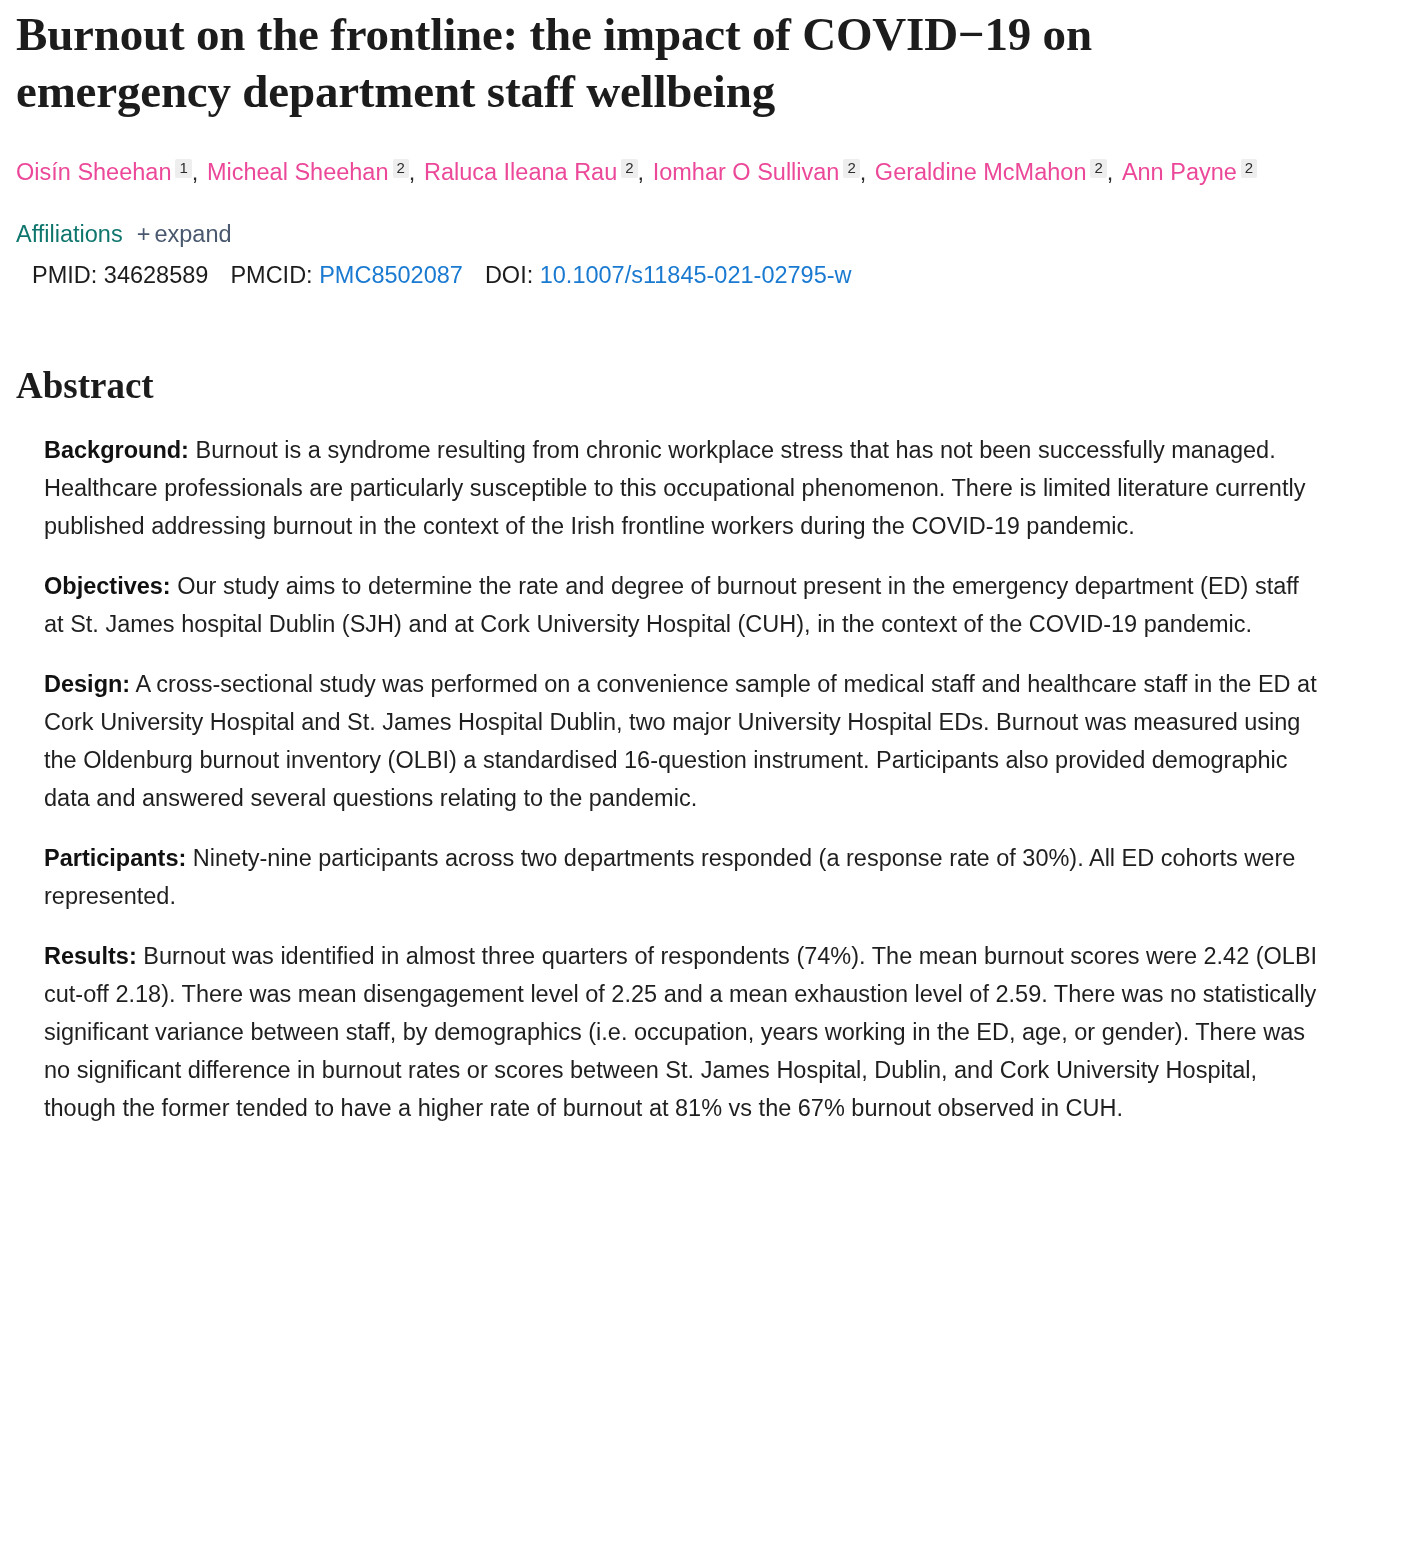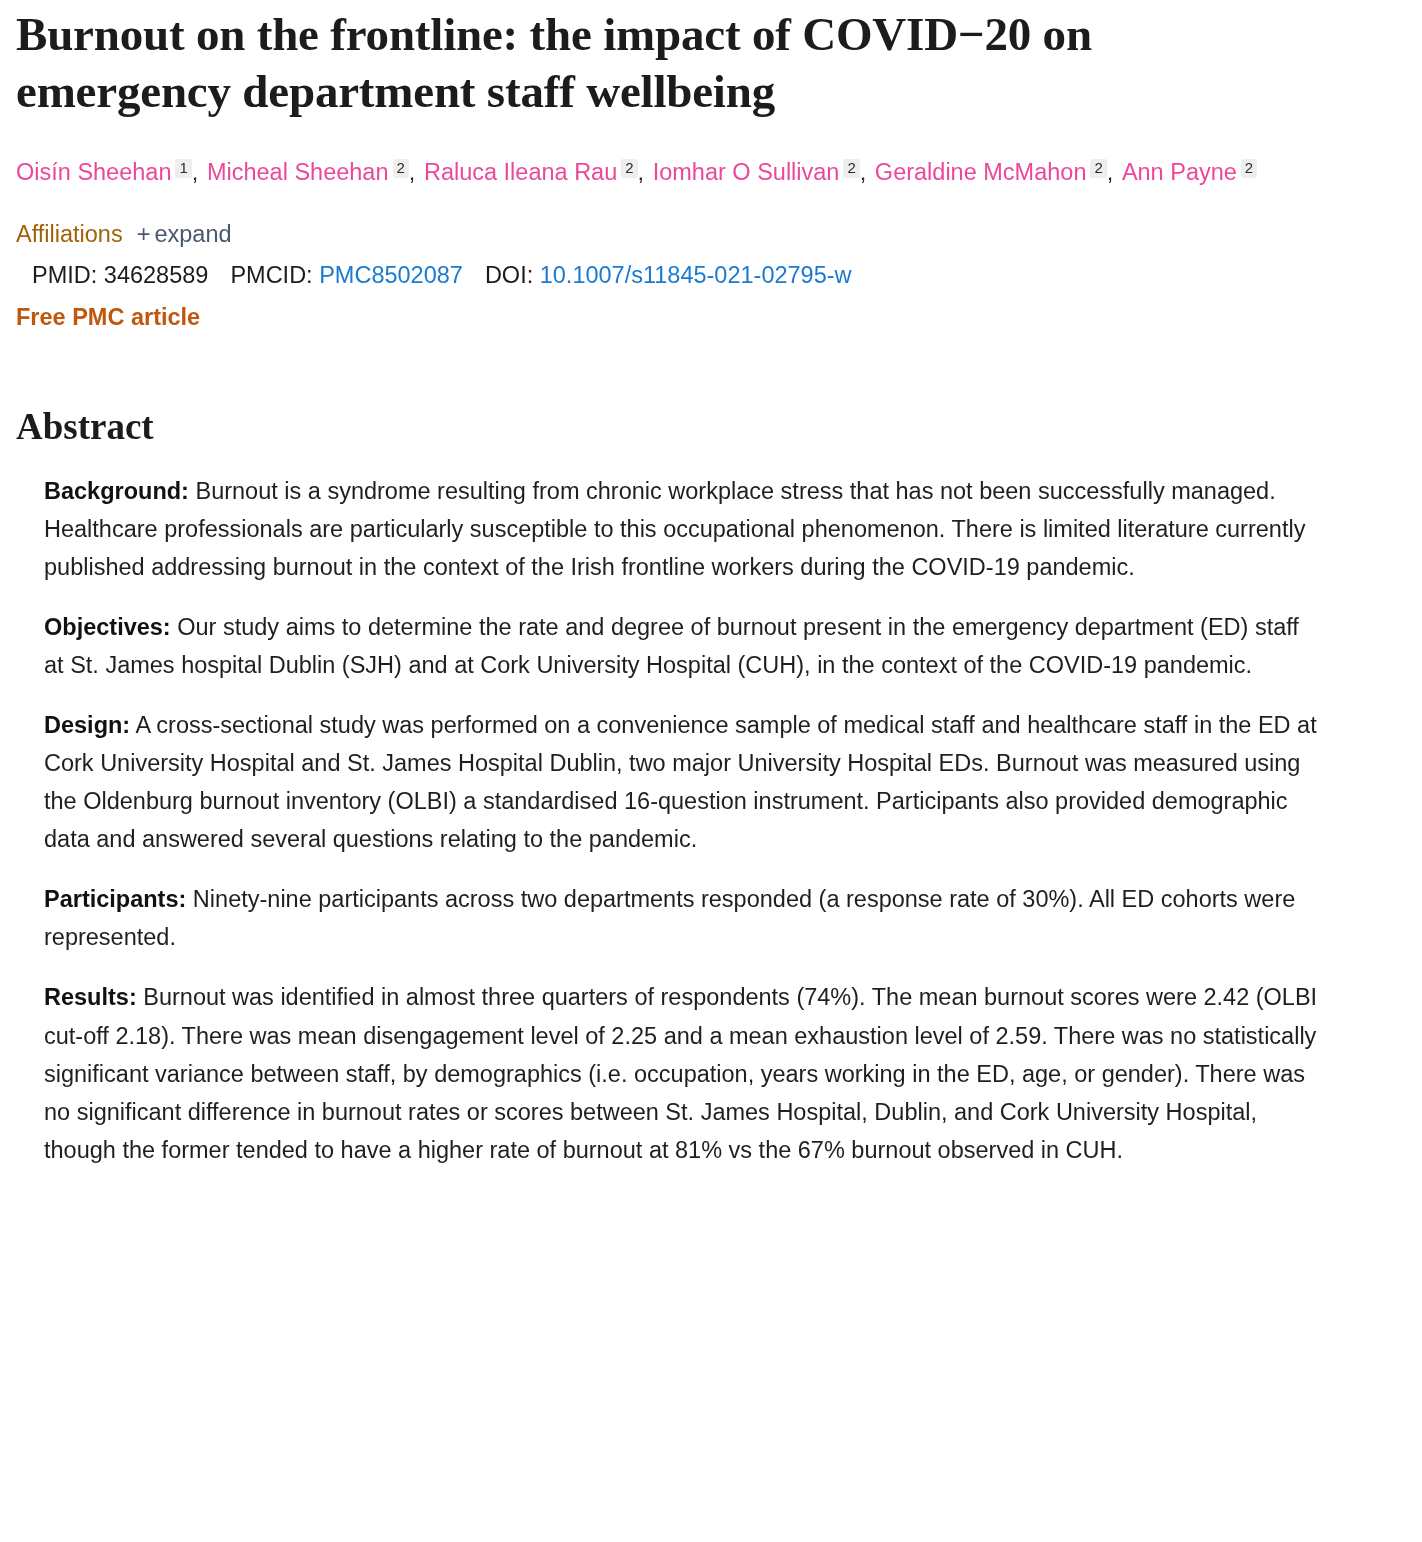--- a/index.html
+++ b/index.html
@@ -64,21 +64,21 @@
   }
 
   
   .affiliations-row {
     font-size: 23.5px;
     line-height: 1.55;
     margin: 0 0 4px 0;
     color: #1c1c1c;
   }
   .affiliations-label {
-    color: #a16207;
+    color: #0f766e;
   }
   .expand-toggle {
     color: #49586e;
     margin-left: 14px;
     cursor: pointer;
     white-space: nowrap;
     text-align: center;
   }
   .plus-icon {
     display: inline-block;
@@ -130,35 +130,34 @@
   .para-label {
     font-weight: bold;
     color: #111111;
   }
 </style>
 </head>
 <body>
 
 <div class="page">
 
-  <h1 class="article-title">Burnout on the frontline: the impact of COVID−20 on emergency department staff wellbeing</h1>
+  <h1 class="article-title">Burnout on the frontline: the impact of COVID−19 on emergency department staff wellbeing</h1>
 
   <div class="authors">
     <span><a class="author-link">Oisín Sheehan</a><sup class="affil-ref">1</sup></span><span class="sep">, </span><span><a class="author-link">Micheal Sheehan</a><sup class="affil-ref">2</sup></span><span class="sep">, </span><span><a class="author-link">Raluca Ileana Rau</a><sup class="affil-ref">2</sup></span><span class="sep">, </span><span><a class="author-link">Iomhar O Sullivan</a><sup class="affil-ref">2</sup></span><span class="sep">, </span><span><a class="author-link">Geraldine McMahon</a><sup class="affil-ref">2</sup></span><span class="sep">, </span><span><a class="author-link">Ann Payne</a><sup class="affil-ref">2</sup></span>
   </div>
 
   <div class="affiliations-row">
     <span class="affiliations-label">Affiliations</span><span class="expand-toggle"><span class="plus-icon">+</span><span>expand</span></span>
   </div>
 
   <div class="ids-row">
     <span class="id-group"><span>PMID:</span> <span>34628589</span></span><span class="id-group"><span>PMCID:</span> <a class="id-link">PMC8502087</a></span><span class="id-group"><span>DOI:</span> <a class="id-link">10.1007/s11845-021-02795-w</a></span>
   </div>
 
-  <div class="free-article">Free PMC article</div>
 
   <h2 class="abstract-heading">Abstract</h2>
 
   <div class="abstract-body">
     <p class="abstract-para"><span class="para-label">Background:</span><span> Burnout is a syndrome resulting from chronic workplace stress that has not been successfully managed. Healthcare professionals are particularly susceptible to this occupational phenomenon. There is limited literature currently published addressing burnout in the context of the Irish frontline workers during the COVID-19 pandemic.</span></p>
     <p class="abstract-para"><span class="para-label">Objectives:</span><span> Our study aims to determine the rate and degree of burnout present in the emergency department (ED) staff at St. James hospital Dublin (SJH) and at Cork University Hospital (CUH), in the context of the COVID-19 pandemic.</span></p>
     <p class="abstract-para"><span class="para-label">Design:</span><span> A cross-sectional study was performed on a convenience sample of medical staff and healthcare staff in the ED at Cork University Hospital and St. James Hospital Dublin, two major University Hospital EDs. Burnout was measured using the Oldenburg burnout inventory (OLBI) a standardised 16-question instrument. Participants also provided demographic data and answered several questions relating to the pandemic.</span></p>
     <p class="abstract-para"><span class="para-label">Participants:</span><span> Ninety-nine participants across two departments responded (a response rate of 30%). All ED cohorts were represented.</span></p>
     <p class="abstract-para"><span class="para-label">Results:</span><span> Burnout was identified in almost three quarters of respondents (74%). The mean burnout scores were 2.42 (OLBI cut-off 2.18). There was mean disengagement level of 2.25 and a mean exhaustion level of 2.59. There was no statistically significant variance between staff, by demographics (i.e. occupation, years working in the ED, age, or gender). There was no significant difference in burnout rates or scores between St. James Hospital, Dublin, and Cork University Hospital, though the former tended to have a higher rate of burnout at 81% vs the 67% burnout observed in CUH.</span></p>
   </div>

